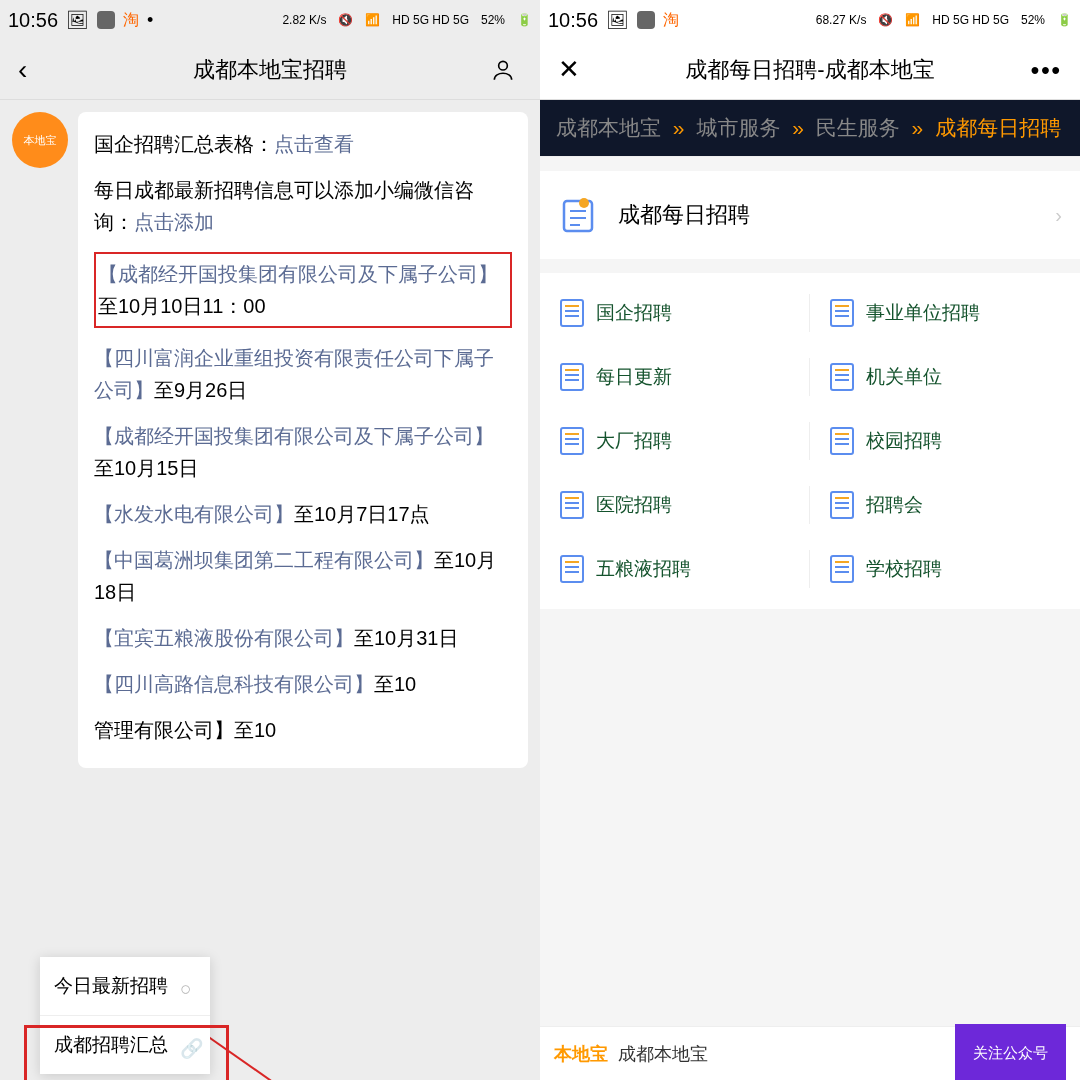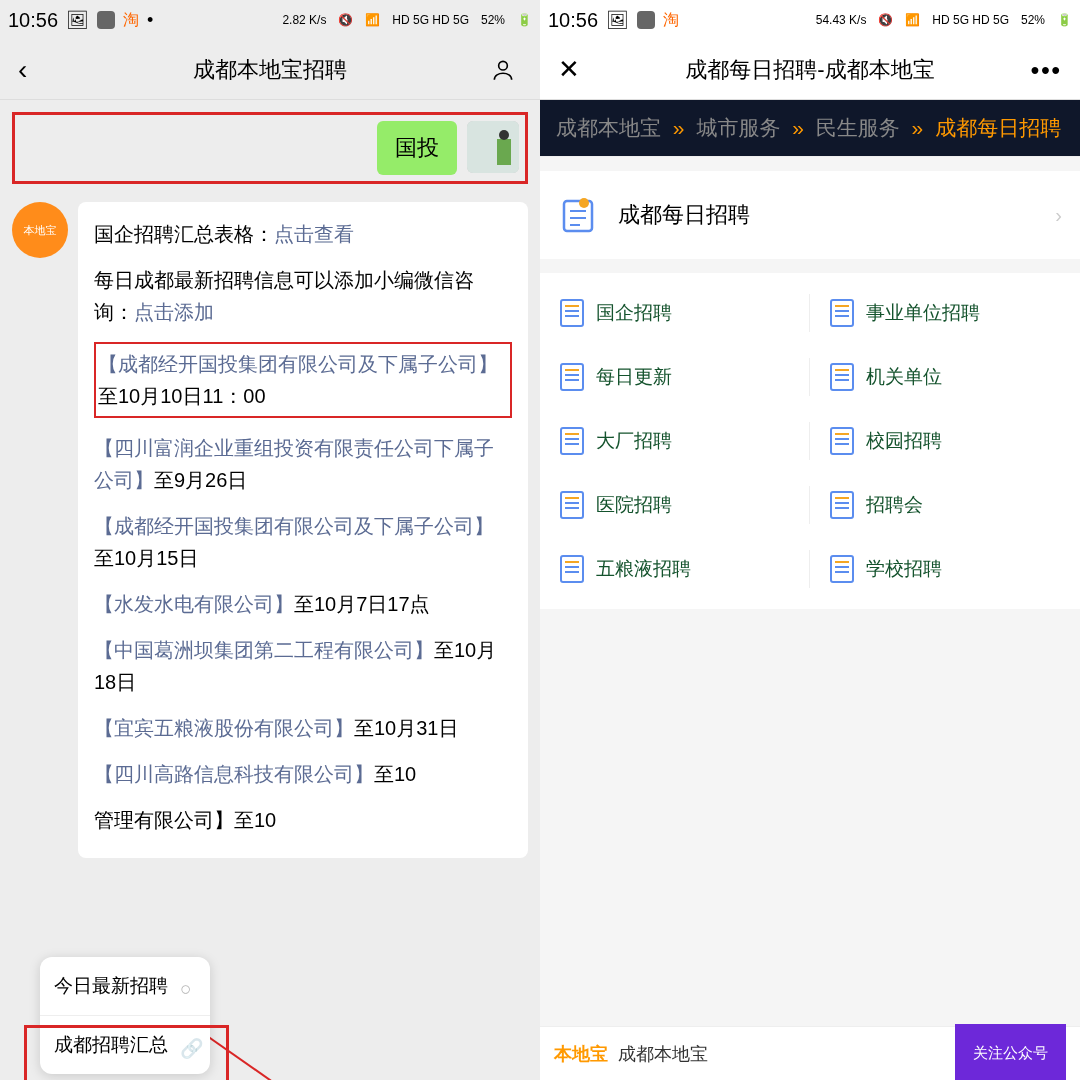--- a/index.html
+++ b/index.html
@@ -21,21 +21,21 @@
 .chat-body{padding:12px;height:calc(100% - 100px);overflow:hidden;position:relative}
 .msg-out{display:flex;justify-content:flex-end;margin-bottom:18px;padding-right:4px;border:3px solid #d92626;padding:6px}
 .msg-out .bubble{background:#95ec69;padding:12px 18px;border-radius:6px;font-size:22px;color:#000;margin-right:10px}
 .avatar-out{width:52px;height:52px;background:#ccc;border-radius:6px;overflow:hidden}
 .avatar-in{width:56px;height:56px;background:#ff8c1a;border-radius:50%;margin-right:10px;flex-shrink:0;display:flex;align-items:center;justify-content:center;color:#fff;font-size:11px;text-align:center;line-height:1.1}
 .msg-in{display:flex;margin-bottom:12px}
 .bubble-in{background:#fff;border-radius:8px;padding:16px 16px 8px;flex:1;font-size:20px;line-height:1.6;color:#000}
 .bubble-in .link{color:#5b6b93}
 .block{margin-bottom:14px}
 .block.hl{border:2px solid #d92626;padding:4px 2px}
-.popup-menu{position:absolute;bottom:6px;left:40px;width:170px;background:#fff;border-radius:12px;box-shadow:0 2px 12px rgba(0,0,0,.15);z-index:10}
+.popup-menu{position:absolute;bottom:6px;left:40px;width:170px;background:#fff;border-radius:0;box-shadow:0 2px 12px rgba(0,0,0,.15);z-index:10}
 .popup-item{padding:16px 14px;font-size:19px;color:#000;display:flex;align-items:center;justify-content:space-between}
 .popup-item:first-child{border-bottom:1px solid #eee}
 .popup-link-icon{width:16px;height:16px;opacity:.3}
 .hl-box{position:absolute;bottom:-5px;left:24px;width:205px;height:60px;border:3px solid #d92626;z-index:11}
 .arrow-line{position:absolute;bottom:55px;left:190px;width:120px;height:2px;background:#d92626;transform:rotate(35deg);transform-origin:left;z-index:9}
 .arrow-line:after{content:"";position:absolute;right:-2px;top:-4px;border-left:10px solid #d92626;border-top:5px solid transparent;border-bottom:5px solid transparent}
 .breadcrumb{background:#0f172a;padding:14px 16px;font-size:21px;color:#888;border-bottom:1px solid #eee}
 .breadcrumb .sep{color:#f90;margin:0 6px}
 .breadcrumb .active{color:#f90}
 .main-card{background:#fff;margin:14px 0;padding:22px 18px;display:flex;align-items:center}
@@ -83,30 +83,20 @@
     <div class="header-title">成都本地宝招聘</div>
     <div class="header-icon">
       <svg width="26" height="26" viewBox="0 0 24 24" fill="none" stroke="#000" stroke-width="1.5">
           <circle cx="12" cy="8" r="4"></circle>
           <path d="M4 21c0-4 4-6 8-6s8 2 8 6"></path>
         </svg>
     </div>
   </div>
 
   <div class="chat-body">
-    <div class="msg-out">
-      <div class="bubble">国投</div>
-      <div class="avatar-out">
-        <svg width="52" height="52">
-            <rect width="52" height="52" fill="#d8e4e0"></rect>
-            <rect x="30" y="18" width="14" height="26" fill="#6aa84f"></rect>
-            <circle cx="37" cy="14" r="5" fill="#333"></circle>
-          </svg>
-      </div>
-    </div>
 
     <div class="msg-in">
       <div class="avatar-in">本地宝</div>
       <div class="bubble-in">
         <div class="block"><span>国企招聘汇总表格：</span><span class="link">点击查看</span></div>
         <div class="block"><span>每日成都最新招聘信息可以添加小编微信咨询：</span><span class="link">点击添加</span></div>
         <div class="block hl"><span class="link">【成都经开国投集团有限公司及下属子公司】</span><span>至10月10日11：00</span></div>
         <div class="block"><span class="link">【四川富润企业重组投资有限责任公司下属子公司】</span><span>至9月26日</span></div>
         <div class="block"><span class="link">【成都经开国投集团有限公司及下属子公司】</span><span>至10月15日</span></div>
         <div class="block"><span class="link">【水发水电有限公司】</span><span>至10月7日17点</span></div>
@@ -134,21 +124,21 @@
 
 <div class="screen screen-right">
   <div class="status-bar" style="background:#fff">
     <div class="status-left">
       <span class="status-time">10:56</span>
       <span>🖼</span>
       <span class="mini-icon"></span>
       <span style="color:#f60;font-size:16px">淘</span>
     </div>
     <div class="status-right">
-      <span>54.43 K/s</span>
+      <span>68.27 K/s</span>
       <span>🔇</span>
       <span>📶</span>
       <span>HD 5G HD 5G</span>
       <span>52%</span>
       <span>🔋</span>
     </div>
   </div>
 
   <div class="header header-right">
     <div class="close-btn">✕</div>

